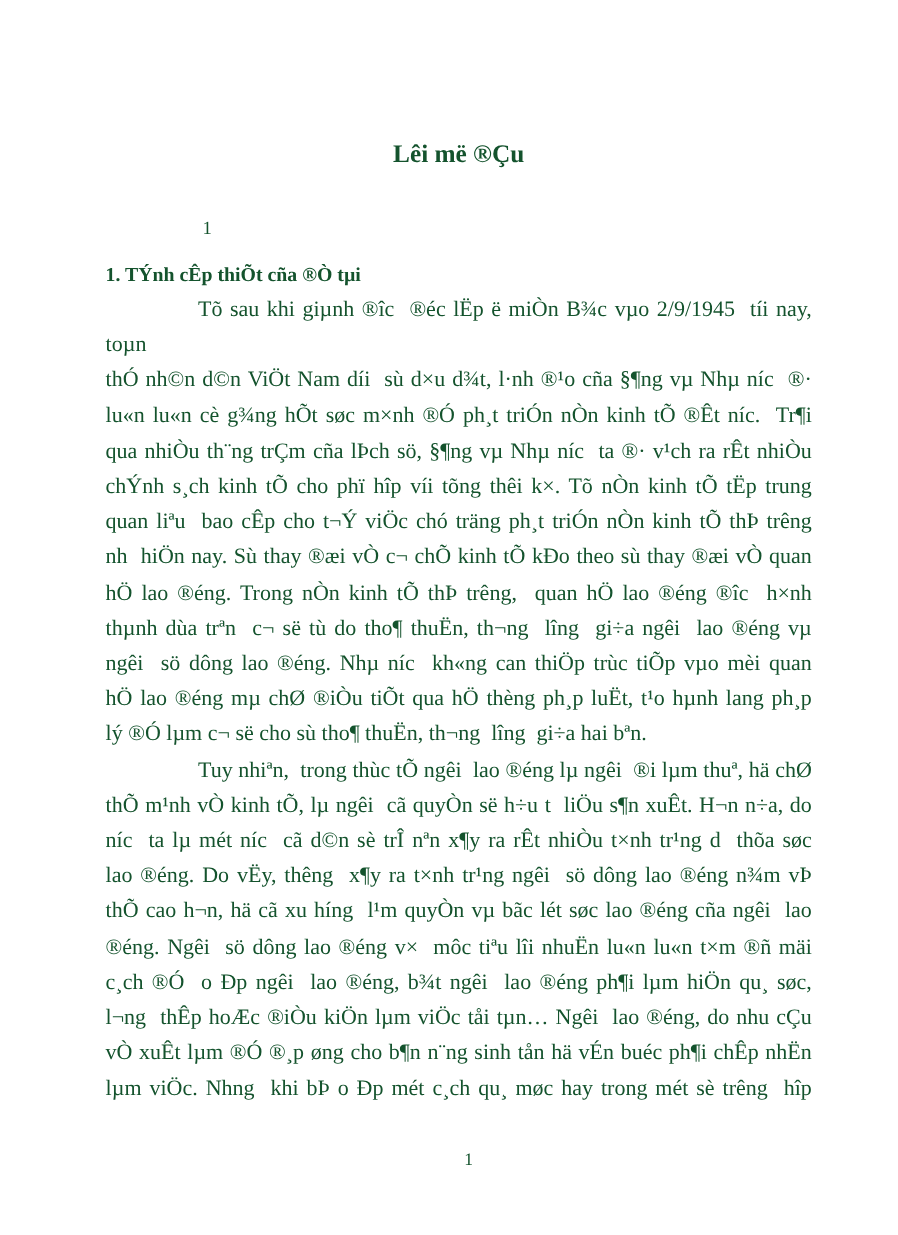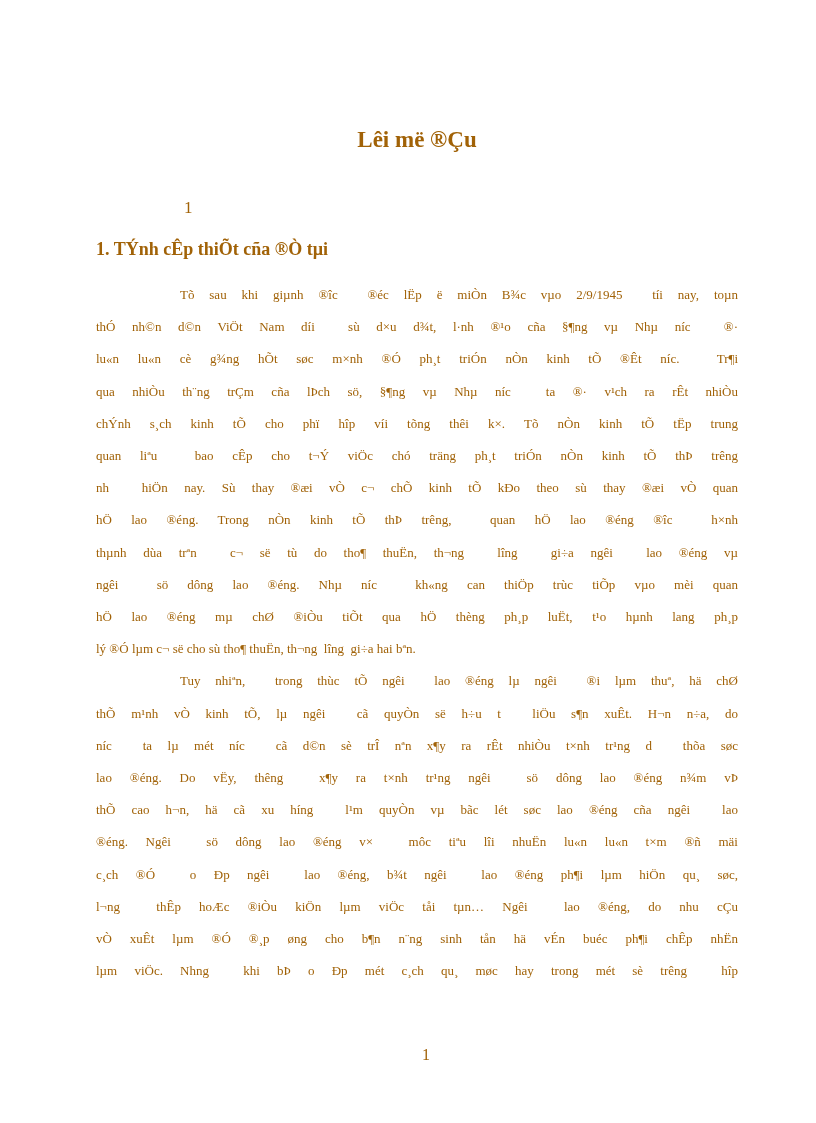--- a/index.html
+++ b/index.html
@@ -2,21 +2,21 @@
 <html><head>
 <meta charset="utf-8">
 <style>
   * { margin: 0; padding: 0; box-sizing: border-box; }
   html, body { background: #ffffff; }
   .page {
     position: relative;
     width: 816px;
     height: 1123px;
     background: #ffffff;
-    color: #a16207;
+    color: #14532d;
     font-family: "Liberation Serif", "DejaVu Serif", serif;
     overflow: hidden;
   }
   .content {
     position: absolute;
     left: 96px;
     top: 0;
     width: 642px;
   }
   .doc-title {
@@ -31,22 +31,22 @@
     font-size: 17px;
     line-height: 20px;
   }
   .section-heading {
     margin-top: 20px;
     font-size: 18px;
     font-weight: 700;
     line-height: 22px;
   }
   .body-text {
-    margin-top: 19px;
-    font-size: 13px;
+    margin-top: 5px;
+    font-size: 20px;
     line-height: 32.2px;
   }
   .line {
     text-align: justify;
     text-align-last: justify;
     white-space: pre-wrap;
   }
   .line.first { text-indent: 84px; }
   .line.para-end { text-align-last: left; }
   .page-number {

